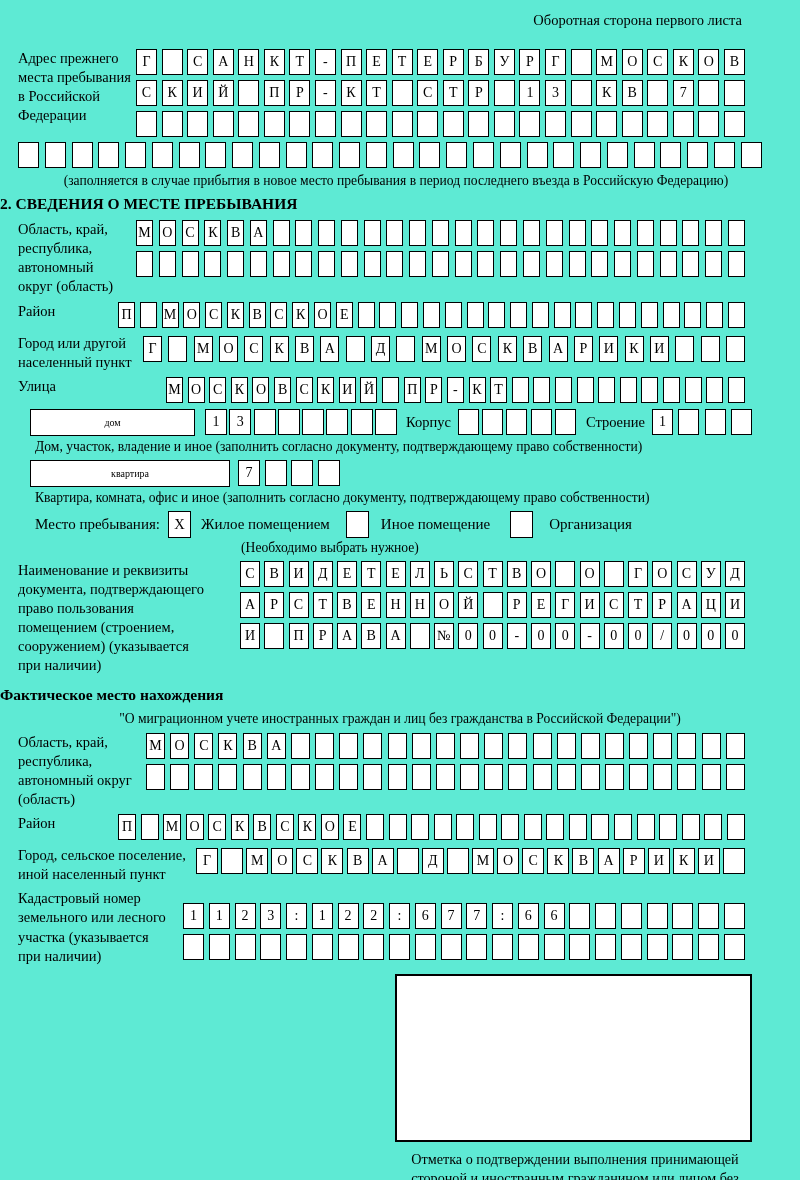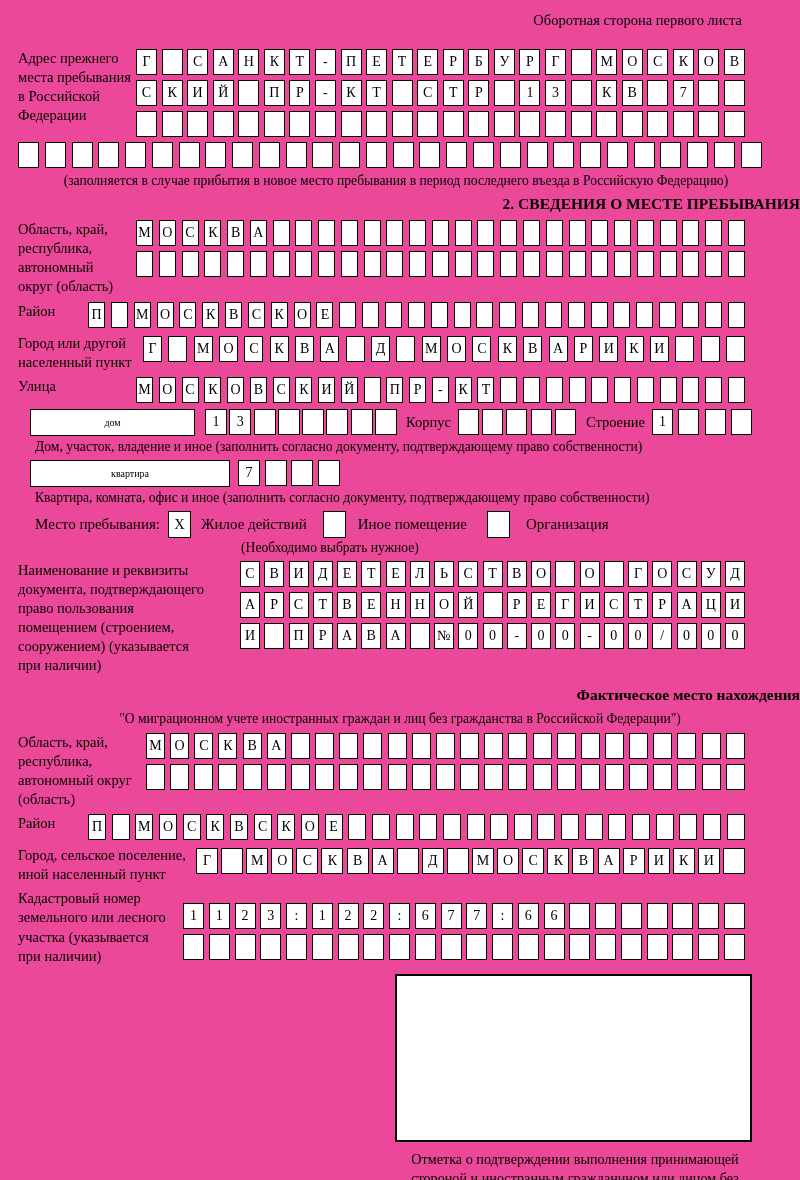--- a/index.html
+++ b/index.html
@@ -2,50 +2,50 @@
 <html><head>
 <meta charset="utf-8">
 <style>
   * { box-sizing: border-box; margin: 0; padding: 0; }
   html, body { background: #fff; }
   body {
     width: 800px; height: 1180px; overflow: hidden;
     font-family: "Liberation Serif", "DejaVu Serif", serif;
     color: #000; font-size: 15px;
   }
-  .page { position: relative; width: 800px; height: 1180px; background: #ec4899; }
+  .page { position: relative; width: 800px; height: 1180px; background: #5eead4; }
   .top-note { text-align: right; padding: 12px 58px 0 0; font-size: 14.5px; margin-bottom: 20px; }
   .frow { display: flex; align-items: flex-start; margin-left: 18px; width: 727px; }
   .flabel { white-space: pre-line; font-size: 14.5px; line-height: 1.32; flex-shrink: 0; }
   .cellcol { margin-left: auto; display: flex; flex-direction: column; gap: 5px; }
   .crow { display: flex; justify-content: space-between; }
   .cb {
     flex: 0 0 auto; width: var(--cw, 20px); height: 26px;
     border: 1.6px solid #000; background: #fff;
     display: flex; align-items: center; justify-content: center;
     font-size: 14px;
   }
   .note { text-align: center; font-size: 13.6px; margin: 5px 8px 4px 0; }
-  .h-bold { font-weight: bold; text-align: right; font-size: 15.5px; margin: 6px 0 7px 0; }
+  .h-bold { font-weight: bold; text-align: left; font-size: 15.5px; margin: 6px 0 7px 0; }
   .cap { font-size: 13.6px; margin: 3px 0 5px 35px; }
   .labelbox {
     border: 1.6px solid #000; height: 27px; background: #fff;
     display: flex; align-items: center; justify-content: center; font-size: 10px;
   }
   .inline-row { display: flex; align-items: center; margin-left: 30px; margin-bottom: 3px; }
   .ckb {
     width: 23px; height: 27px; border: 1.6px solid #000; background: #fff;
     display: flex; align-items: center; justify-content: center; font-size: 14.5px; flex: 0 0 auto;
   }
   .stay-row { display: flex; align-items: center; margin-left: 35px; margin-top: 4px; }
   .center-note { text-align: center; font-size: 13.6px; }
   .stamp-box { margin: 8px 0 0 395px; width: 357px; height: 168px; border: 2px solid #000; background: #fff; }
   .stamp-note { width: 470px; margin: 8px 0 0 340px; text-align: center; font-size: 14.2px; line-height: 1.38; white-space: pre-line; }
   .mb5 { margin-bottom: 5px; }
-  .mb6 { margin-bottom: 6px; }
+  .mb6 { margin-bottom: 6px; gap: 30px; }
 </style>
 </head>
 <body>
 
 <div class="page">
 
   <div class="top-note">Оборотная сторона первого листа</div>
 
   <div class="frow mb5">
     <div class="flabel" style="width:118px">Адрес прежнего
@@ -370,21 +370,21 @@
         <span class="cb">&nbsp;</span>
         <span class="cb">&nbsp;</span>
         <span class="cb">&nbsp;</span>
       </div>
   </div>
   <div class="cap">Квартира, комната, офис и иное (заполнить согласно документу, подтверждающему право собственности)</div>
 
   <div class="stay-row">
     <span>Место пребывания:</span>
     <span class="ckb" style="margin-left:8px">X</span>
-    <span style="margin-left:10px">Жилое действий</span>
+    <span style="margin-left:10px">Жилое помещением</span>
     <span class="ckb" style="margin-left:16px"></span>
     <span style="margin-left:12px">Иное помещение</span>
     <span class="ckb" style="margin-left:20px"></span>
     <span style="margin-left:16px">Организация</span>
   </div>
   <div class="center-note" style="width:660px;margin-top:2px">(Необходимо выбрать нужное)</div>
 
   <div class="frow" style="margin-top:5px">
     <div class="flabel" style="width:205px">Наименование и реквизиты
 документа, подтверждающего

